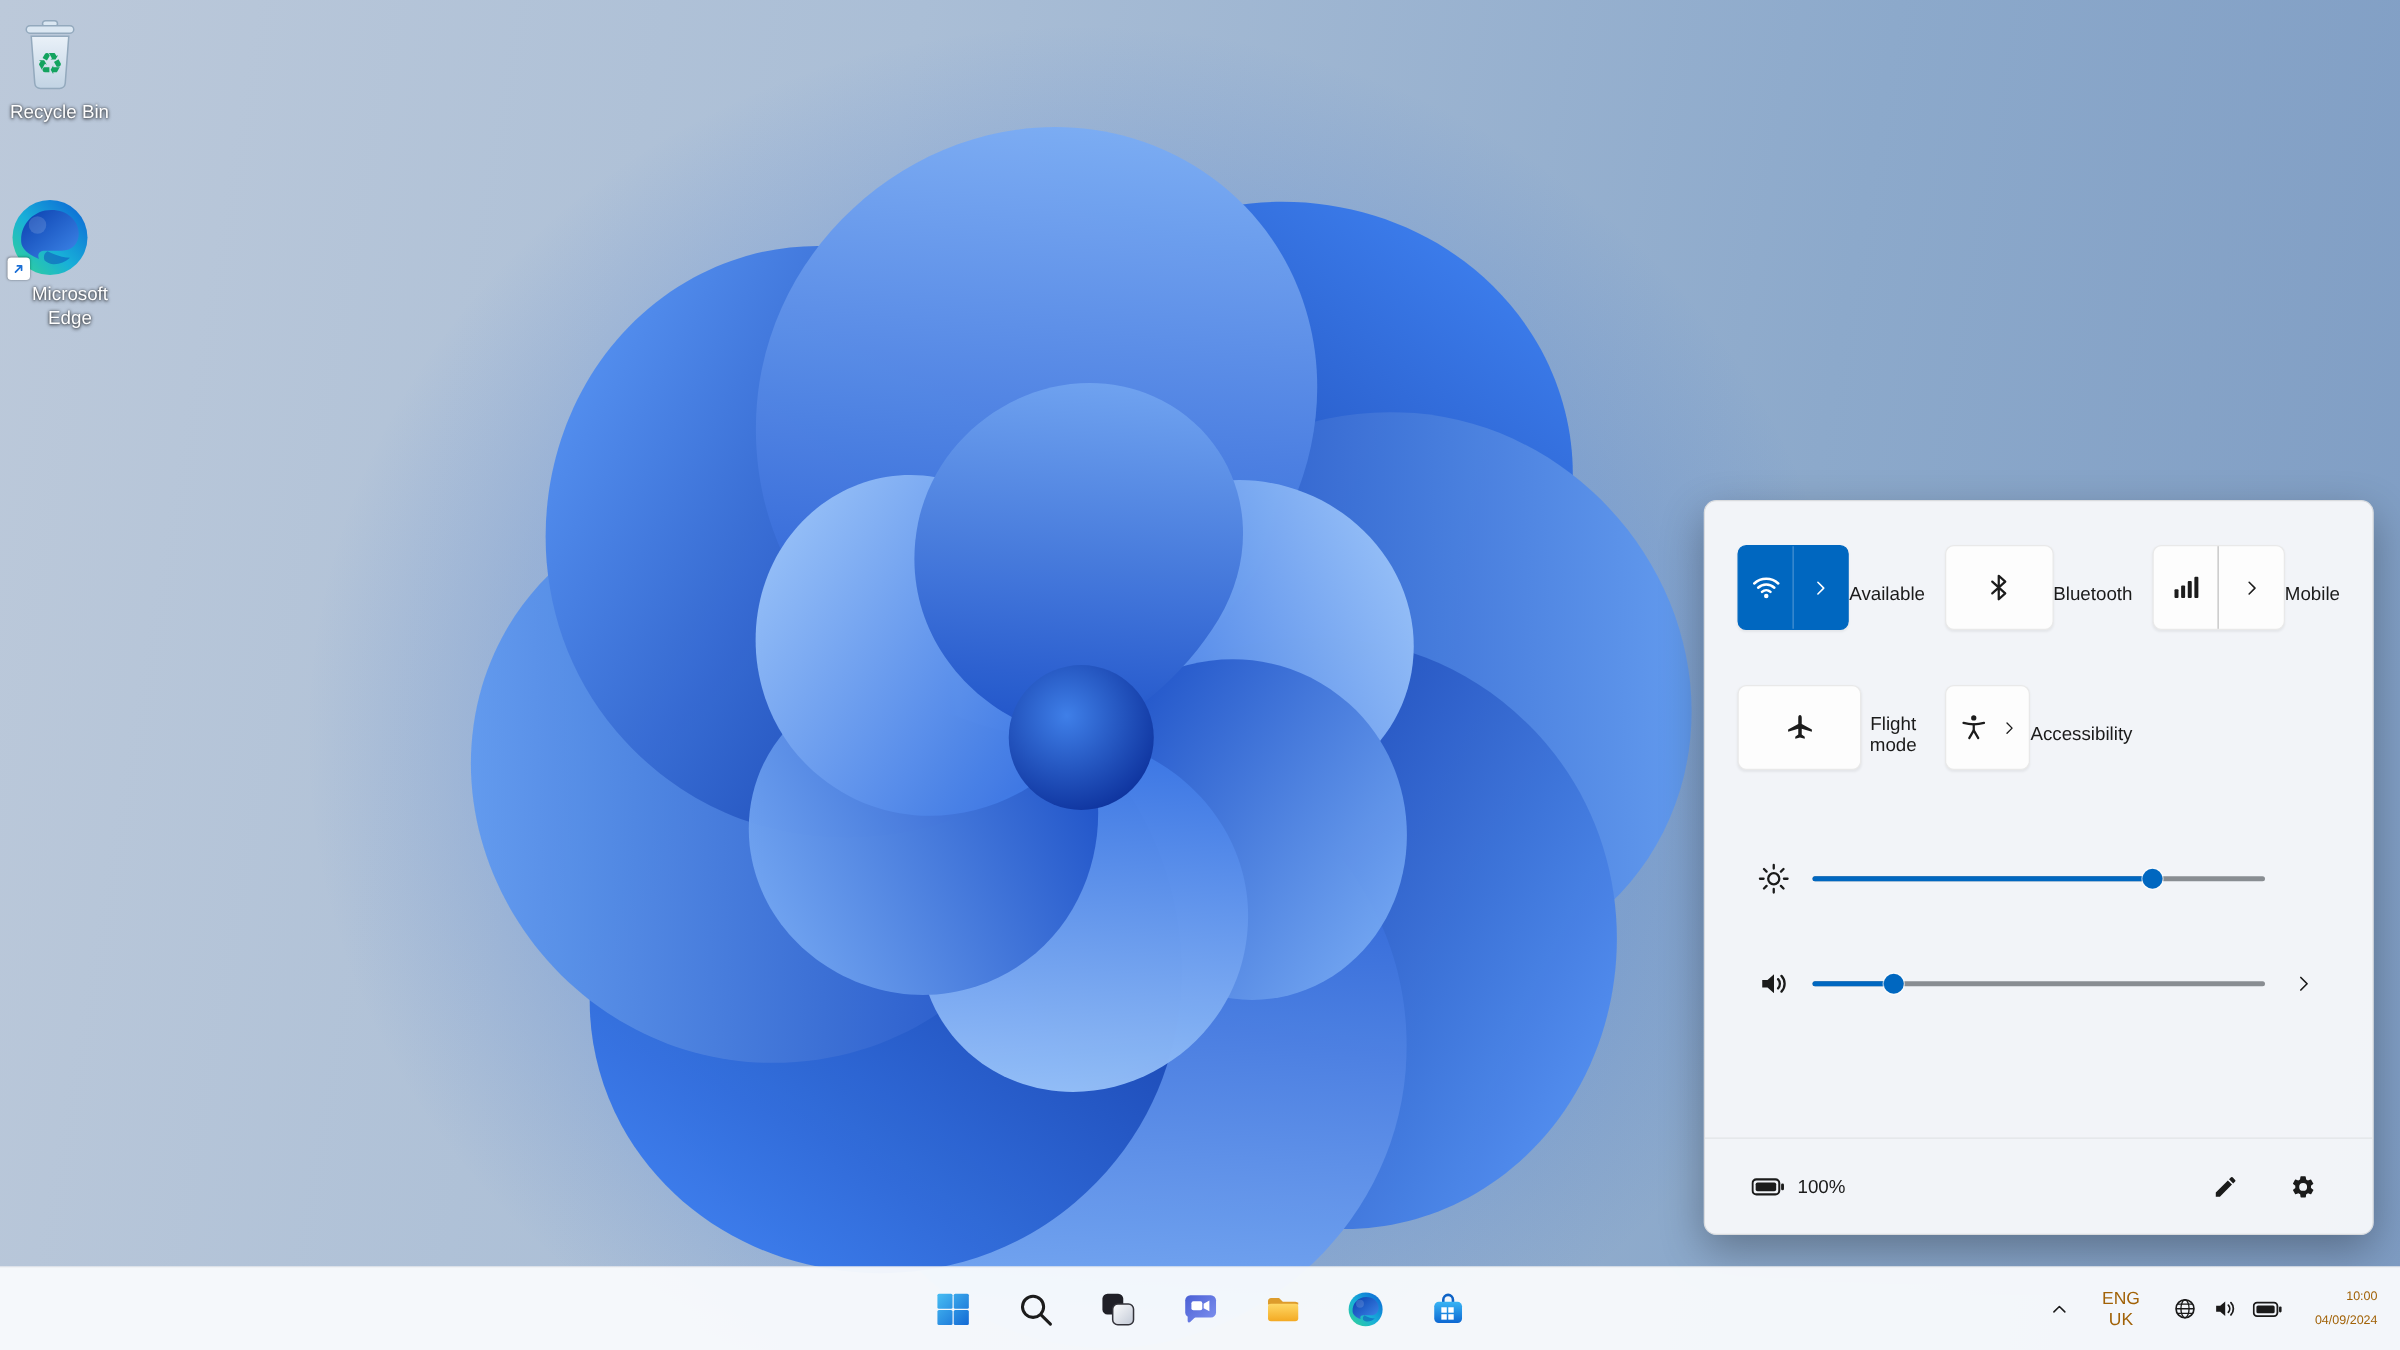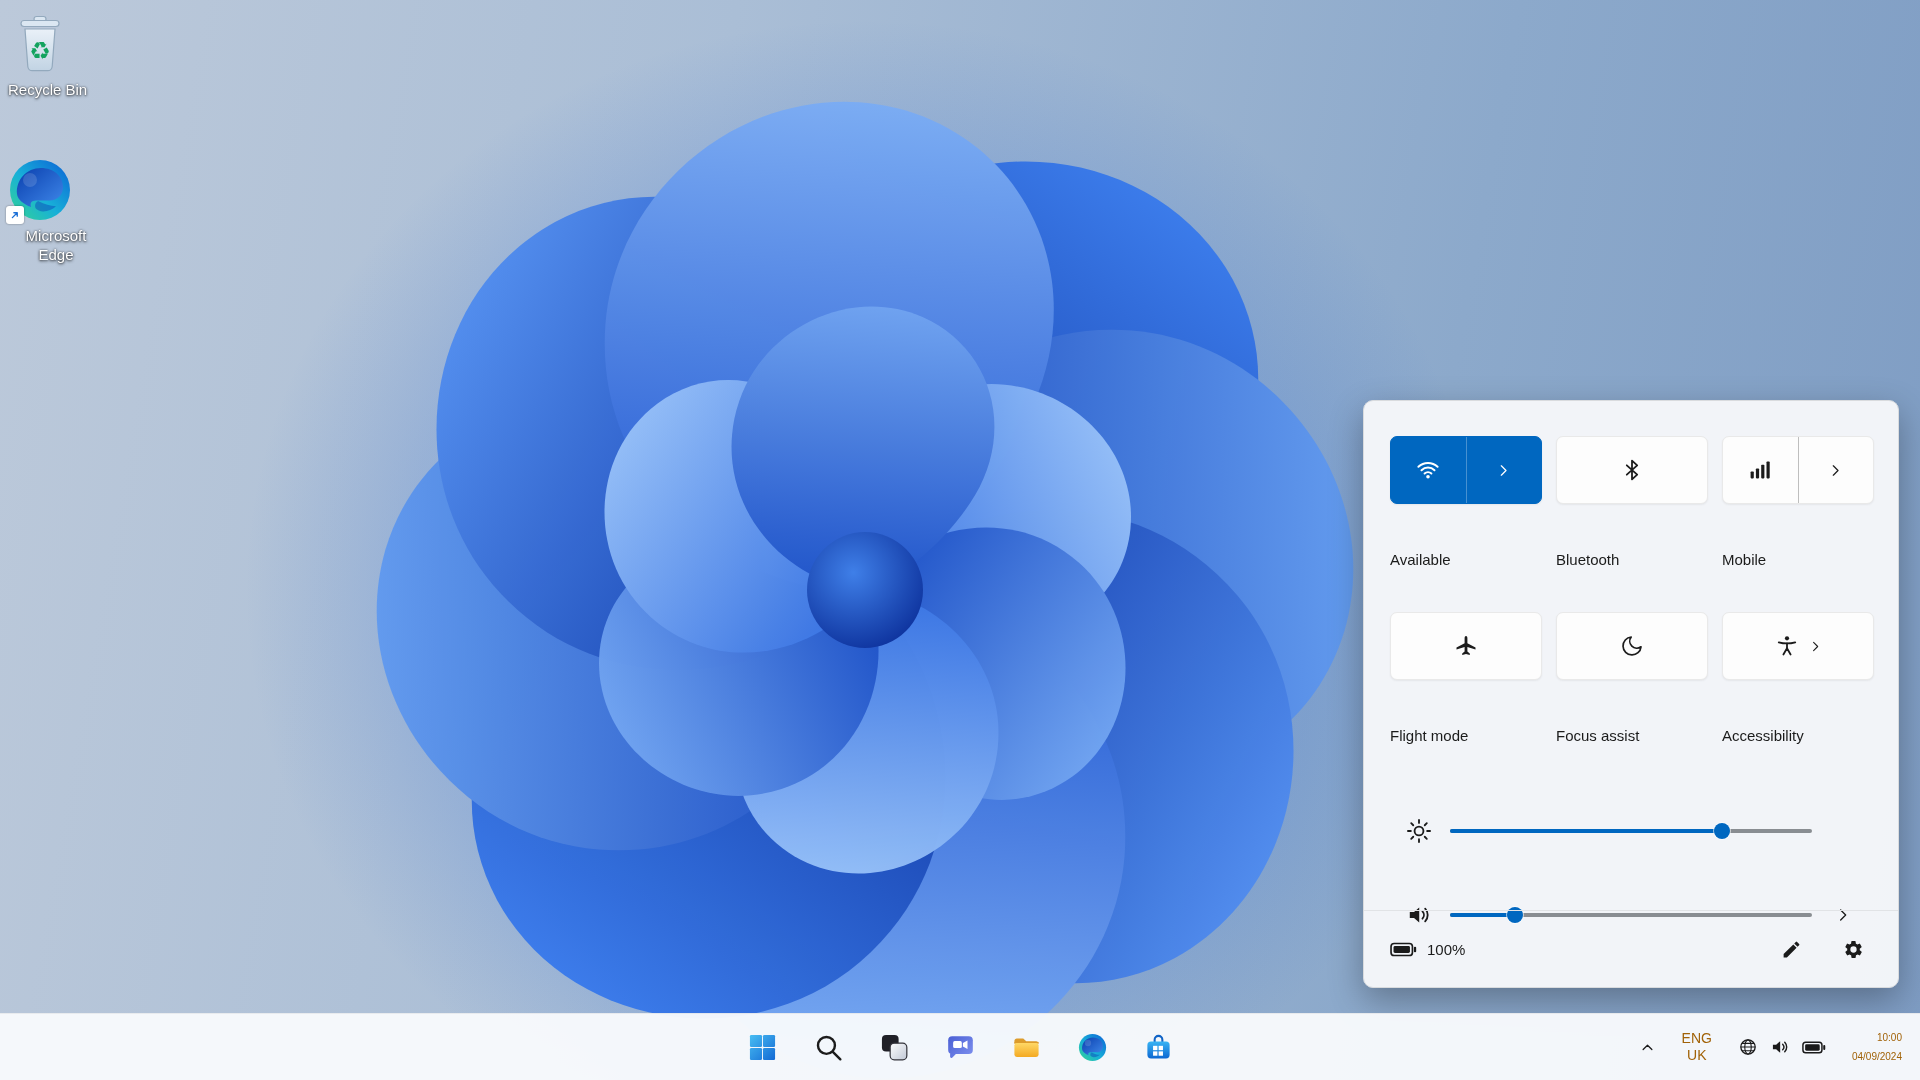--- a/index.html
+++ b/index.html
@@ -39,21 +39,21 @@
     position:absolute;right:21px;bottom:92px;width:534px;height:586px;z-index:4;
     background:rgba(243,245,248,0.99);
     border:1px solid #d9dbde;border-radius:10px;
     box-shadow:0 12px 34px rgba(0,0,0,.3);
     color:#1b1b1b;
   }
   .qs-grid{
     display:grid;grid-template-columns:repeat(3,150px);
     column-gap:16px;row-gap:44px;justify-content:center;padding-top:35px;
   }
-  .qs-cell{display:flex;flex-direction:column;align-items:flex-start;gap:36px;}
+  .qs-cell{display:flex;align-items:center;}
   .qs-tile{
     width:150px;height:66px;border-radius:7px;
     background:#fdfdfd;border:1px solid #e9e9e9;
     box-shadow:0 1px 2px rgba(0,0,0,.06);
     display:flex;align-items:center;justify-content:center;
     color:#1c1c1c;
   }
   .qs-tile.active{background:var(--accent);border-color:var(--accent);color:#fff;}
   .qs-tile.split{justify-content:stretch;}
   .tile-half{flex:1;display:flex;align-items:center;justify-content:center;align-self:stretch;}
@@ -74,21 +74,21 @@
     background:var(--accent);left:var(--val);transform:translateX(-50%);
     box-shadow:0 0 0 1px rgba(255,255,255,.6);
   }
   .qs-chev-btn{width:26px;height:26px;display:flex;align-items:center;justify-content:center;flex:none;color:#1b1b1b;}
   .qs-chev-btn svg{width:16px;height:16px;}
   .row-spacer{width:26px;flex:none;}
 
   .qs-footer{
     position:absolute;bottom:0;left:0;right:0;height:76px;
     border-top:1px solid #e1e3e6;
-    display:flex;align-items:center;justify-content:space-between;padding:0 26px;
+    display:flex;align-items:center;justify-content:space-between;padding:0 37px;
   }
   .qs-battery{display:flex;align-items:center;gap:10px;color:#1b1b1b;}
   .qs-battery .icbatt-lg{width:27px;height:17px;}
   .qs-battery span{font-size:15px;}
   .qs-actions{display:flex;align-items:center;gap:24px;}
   .qs-action-btn{width:38px;height:38px;border-radius:6px;display:flex;align-items:center;justify-content:center;color:#1b1b1b;}
   .qs-action-btn svg{width:21px;height:21px;}
 
   
   .taskbar{
@@ -394,28 +394,20 @@
 
     <div class="qs-cell" data-interactable="false">
       <div class="qs-tile" data-interactable="true">
         <svg class="ic24" data-interactable="false">
             <use href="#sym-airplane"></use>
           </svg>
       </div>
       <div class="qs-label" data-interactable="false">Flight mode</div>
     </div>
 
-    <div class="qs-cell" data-interactable="false">
-      <div class="qs-tile" data-interactable="true">
-        <svg class="ic24" data-interactable="false">
-            <use href="#sym-moon"></use>
-          </svg>
-      </div>
-      <div class="qs-label" data-interactable="false">Focus assist</div>
-    </div>
 
     <div class="qs-cell" data-interactable="false">
       <div class="qs-tile" data-interactable="true">
         <svg class="ic24" data-interactable="false">
             <use href="#sym-accessibility"></use>
           </svg>
         <svg class="icchev-sm" data-interactable="false">
             <use href="#sym-chevron-right"></use>
           </svg>
       </div>

